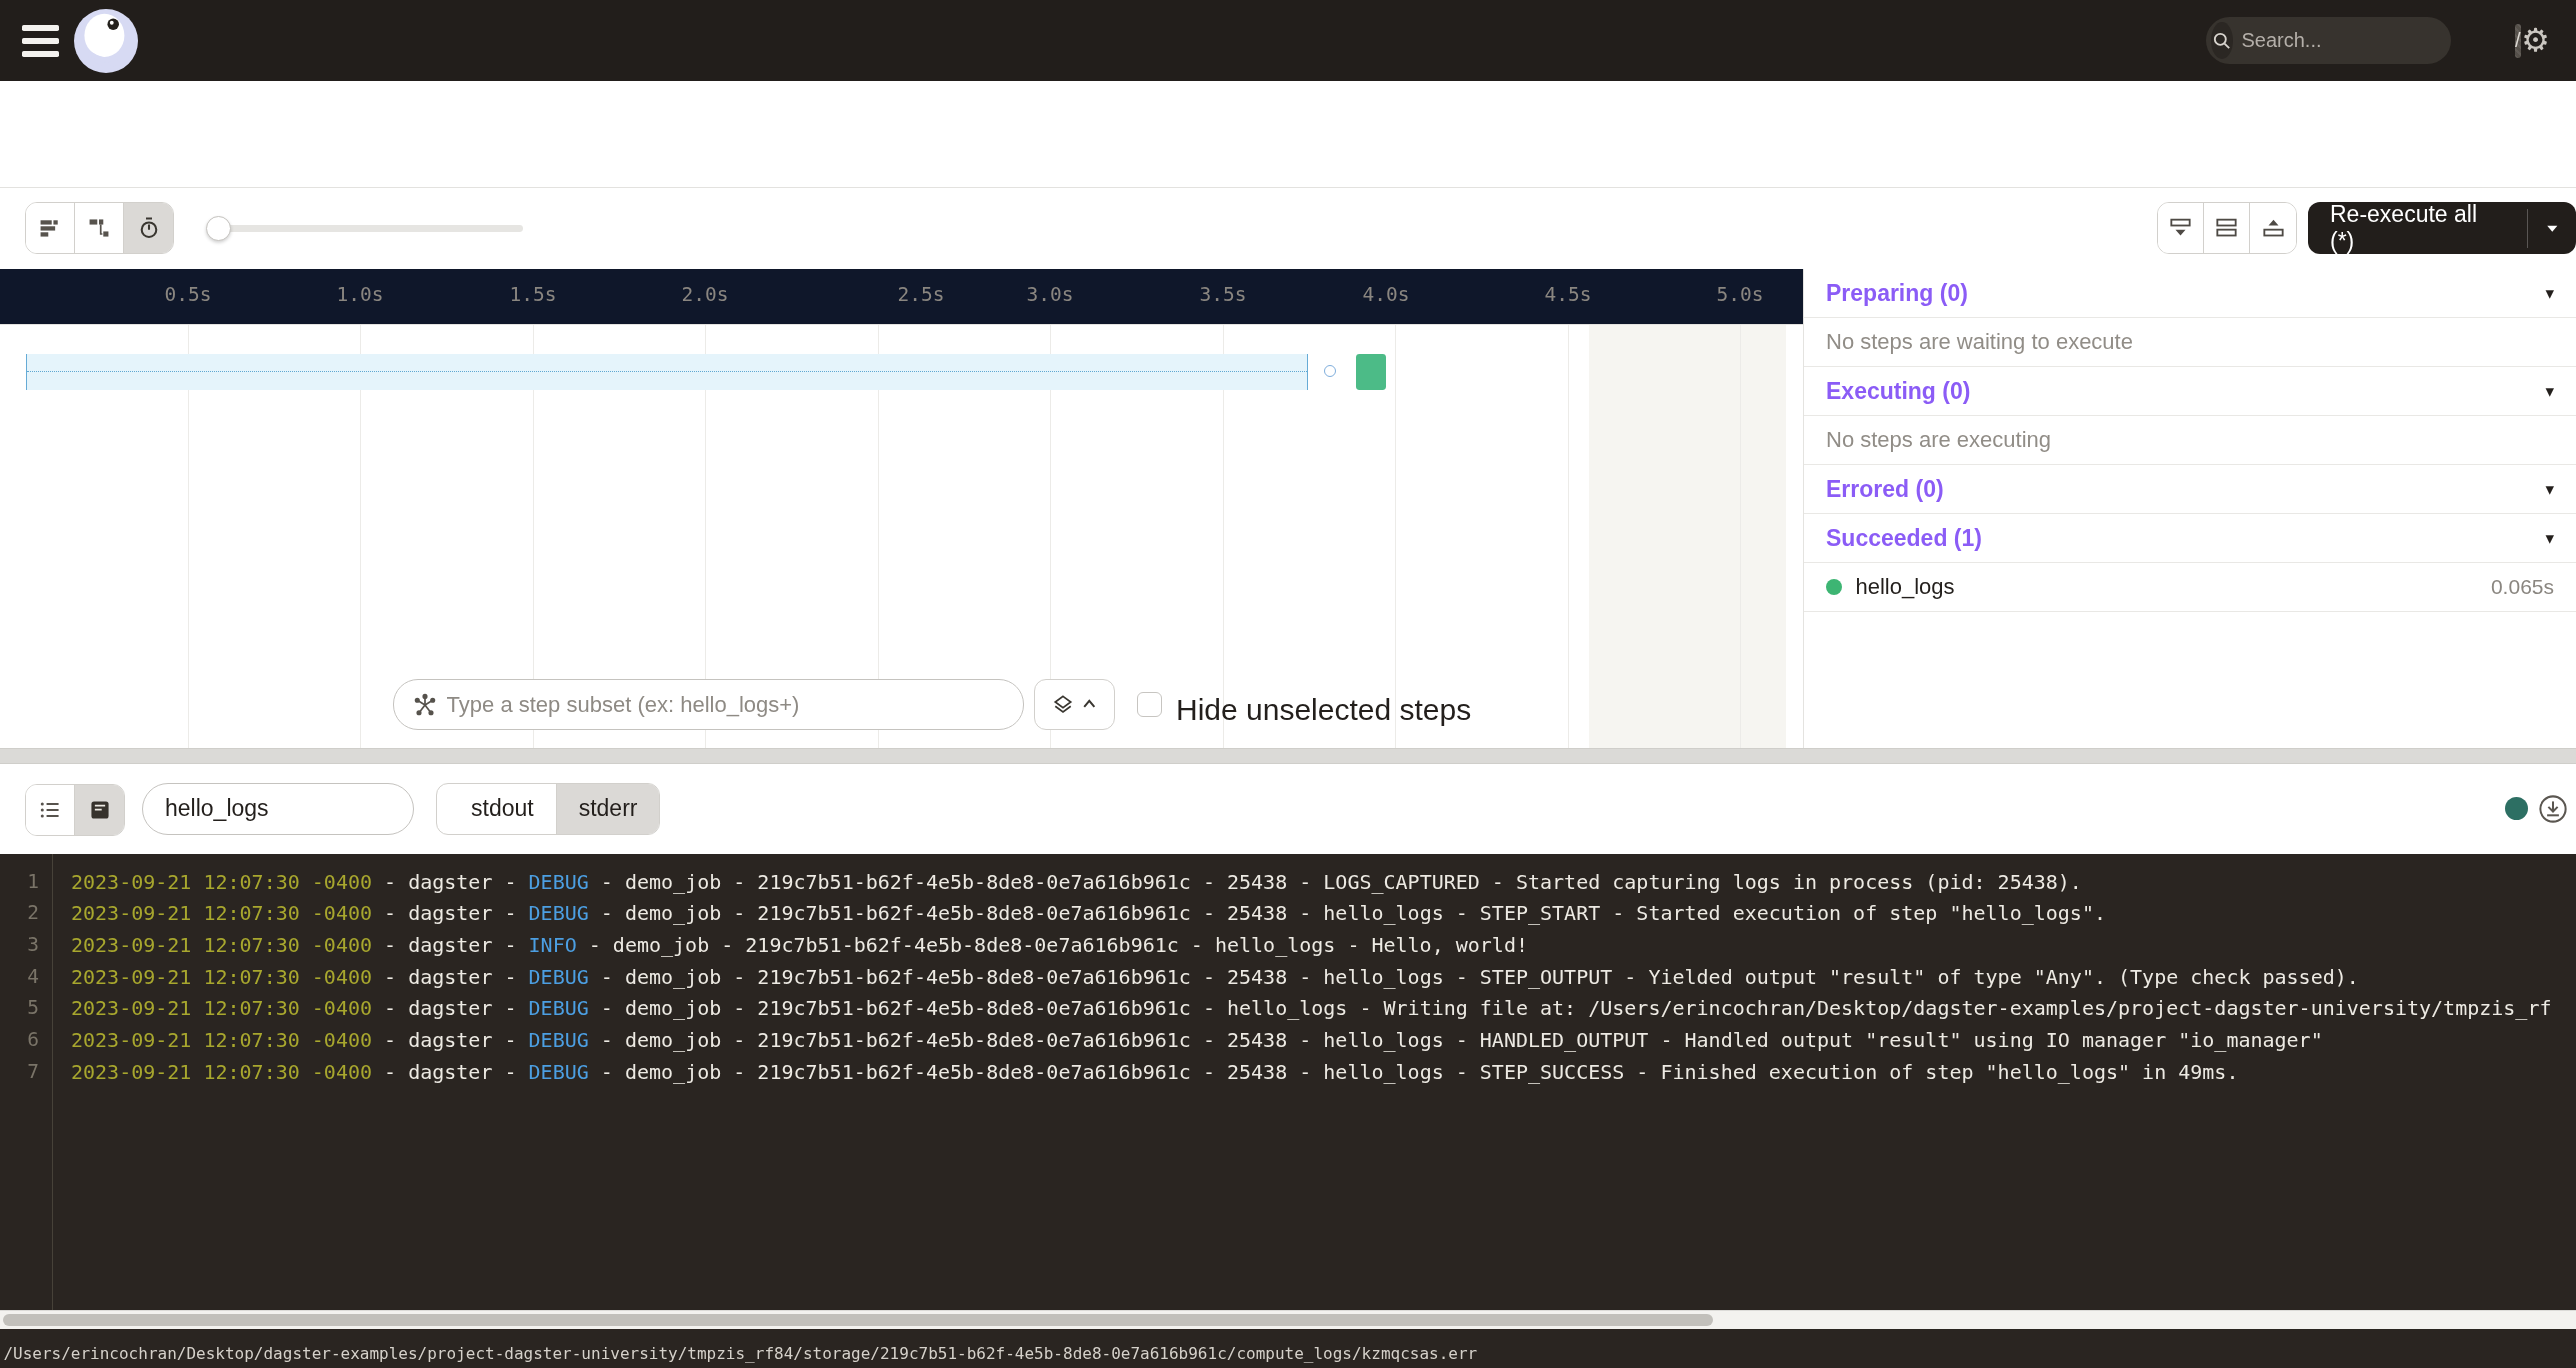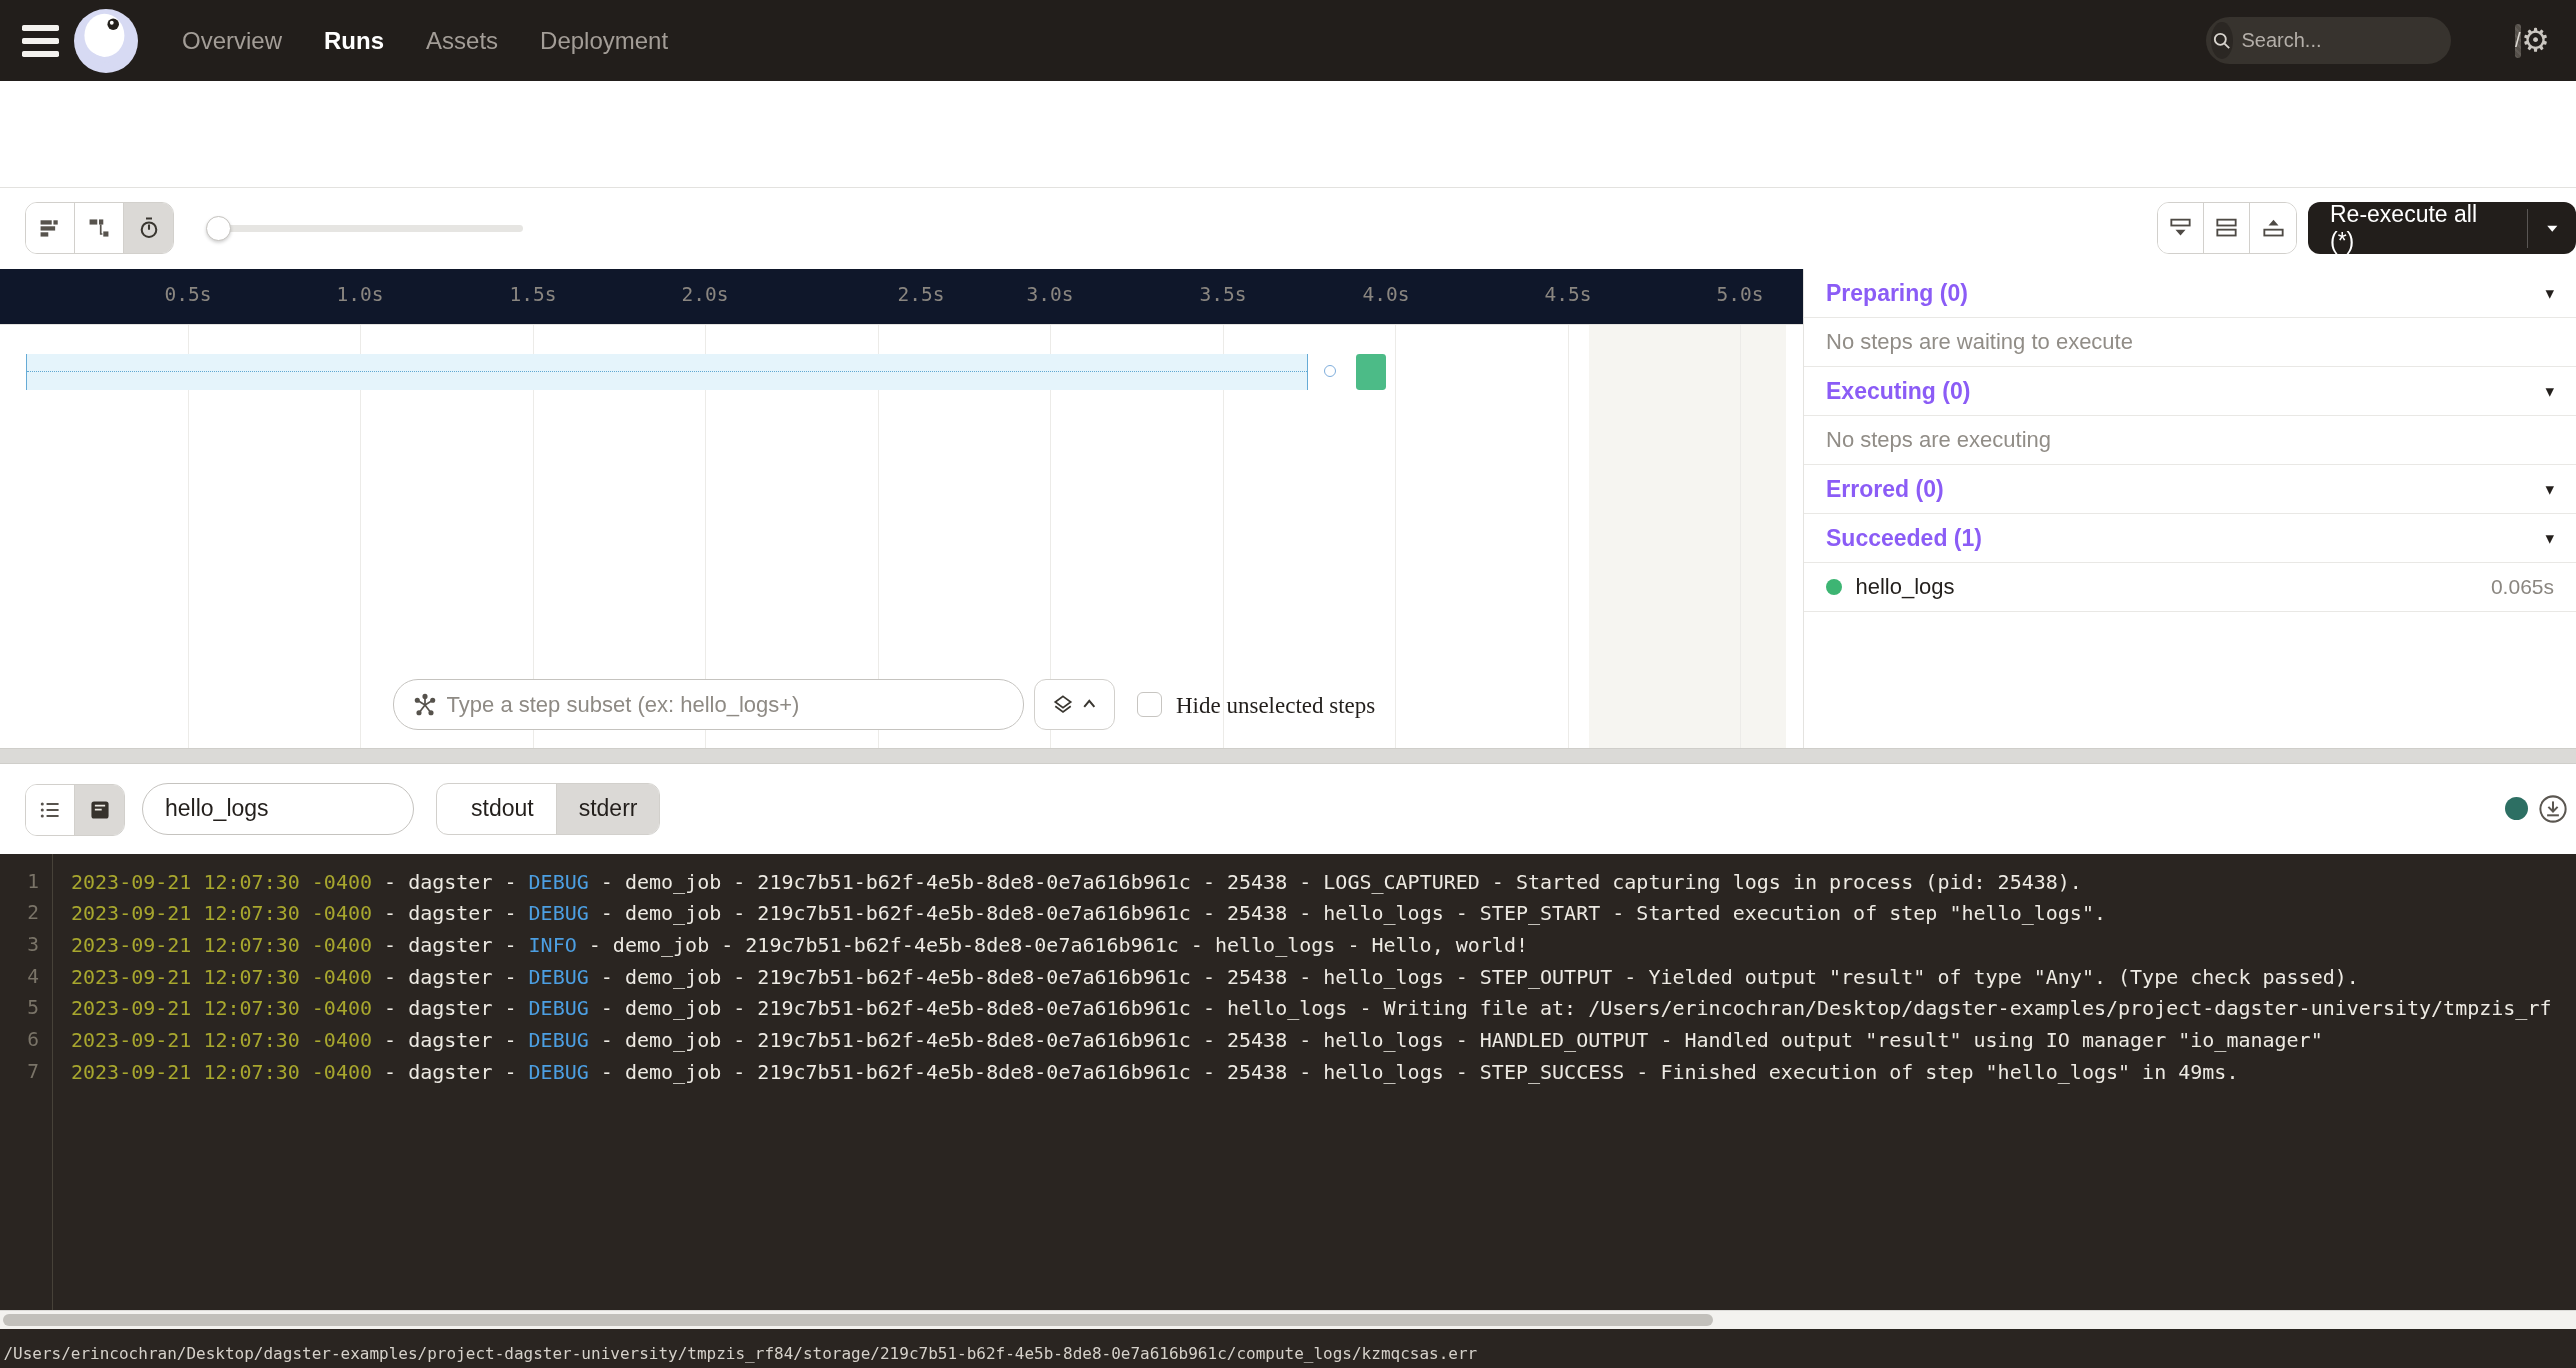--- a/index.html
+++ b/index.html
@@ -69,21 +69,21 @@
   #wait-band { position:absolute; top:29px; height:36px; background:#E5F4FB; border-left:1.7px solid #66ABD6; border-right:1.7px solid #66ABD6; }
   #wait-dotline { position:absolute; top:17px; left:0; right:0; border-top:1.7px dotted #5FA8D2; }
   #dep-marker { position:absolute; top:40px; width:12px; height:12px; border:1.7px solid #7FAEDC; border-radius:50%; background:#fff; }
   #step-bar { position:absolute; top:29px; height:36px; border-radius:3.4px; background:#4CBB87; cursor:pointer; }
   #subset-row { position:absolute; left:0; top:354px; width:1803px; height:56px; }
   #subset-input-wrap { position:absolute; left:393px; top:0; width:631px; height:51px; border:0.8px solid #C5C3BF; border-radius:25px; background:#fff; display:flex; align-items:center; padding:0 8.5px 0 18.6px; gap:10px; }
   #subset-input { flex:1; border:none; outline:none; font-size:22px; color:#231F1C; font-family:"Liberation Sans",sans-serif; background:transparent; }
   #subset-input::placeholder { color:#8E8A84; }
   #subset-apply { position:absolute; left:1034px; top:0; width:81px; height:51px; border:0.8px solid #D2D0CC; border-radius:12px; background:#fff; display:flex; align-items:center; justify-content:center; gap:5px; cursor:pointer; }
   #cb-unselected { left:1137px; top:12.7px; position:absolute; }
-  #lbl-unselected { left:1176px; top:14.4px; position:absolute; font-size:23px; color:#231F1C;font-family:Liberation Serif, serif; }
+  #lbl-unselected { left:1176px; top:14.4px; position:absolute; font-size:30px; color:#231F1C; }
 
   
   #sidepanel { left:1803px; top:269px; width:773px; height:479px; background:#fff; border-left:0.8px solid #E4E3E0; }
   .sp-row { height:49px; border-bottom:0.8px solid #E9E8E5; display:flex; align-items:center; padding:0 22px; position:relative; }
   .sp-header { font-size:23px; font-weight:700; color:#8b5cf6; cursor:pointer; }
   .sp-caret { position:absolute; right:22px; font-size:17px; color:#231F1C; }
   .sp-empty { font-size:22px; color:#918D87; }
   .sp-step { cursor:pointer; }
   .sp-step-dot { width:16px; height:16px; border-radius:50%; background:#3DB573; margin-right:13.5px; }
   .sp-step-name { font-size:22px; color:#231F1C; }
@@ -131,26 +131,20 @@
   <div id="logo" class="abs">
     <svg width="64" height="64" viewBox="0 0 40 40">
       <circle cx="20" cy="20" r="20" fill="#D7DAF3"></circle>
       <ellipse cx="19" cy="16.5" rx="12.5" ry="13.5" fill="#FFFFFF"></ellipse>
       <circle cx="24.5" cy="9.5" r="3.6" fill="#23201C"></circle>
       <circle cx="23.6" cy="8.6" r="1.2" fill="#FFFFFF"></circle>
       <path d="M7 25 q 9 9 20 6" stroke="#D7DAF3" stroke-width="2.6" fill="none"></path>
       <path d="M9 30 q 8 7 17 4" stroke="#D7DAF3" stroke-width="2.6" fill="none"></path>
       <path d="M12 34 q 6 4 12 2" stroke="#D7DAF3" stroke-width="2.6" fill="none"></path>
     </svg>
-  </div>
-  <div id="nav-items" class="abs">
-    <div class="nav-item">Overview</div>
-    <div class="nav-item active">Runs</div>
-    <div class="nav-item">Assets</div>
-    <div class="nav-item">Deployment</div>
   </div>
   <div id="search" class="abs">
     <div id="search-chip">
       <svg width="22" height="22" viewBox="0 0 26 26">
           <circle cx="11" cy="11" r="6.5" stroke="#D8D4CE" stroke-width="2.2" fill="none"></circle>
           <line x1="16" y1="16" x2="21.5" y2="21.5" stroke="#D8D4CE" stroke-width="2.2"></line>
         </svg>
     </div>
     <input id="search-input" placeholder="Search..." style="">
     <div id="slash-key">/</div>

